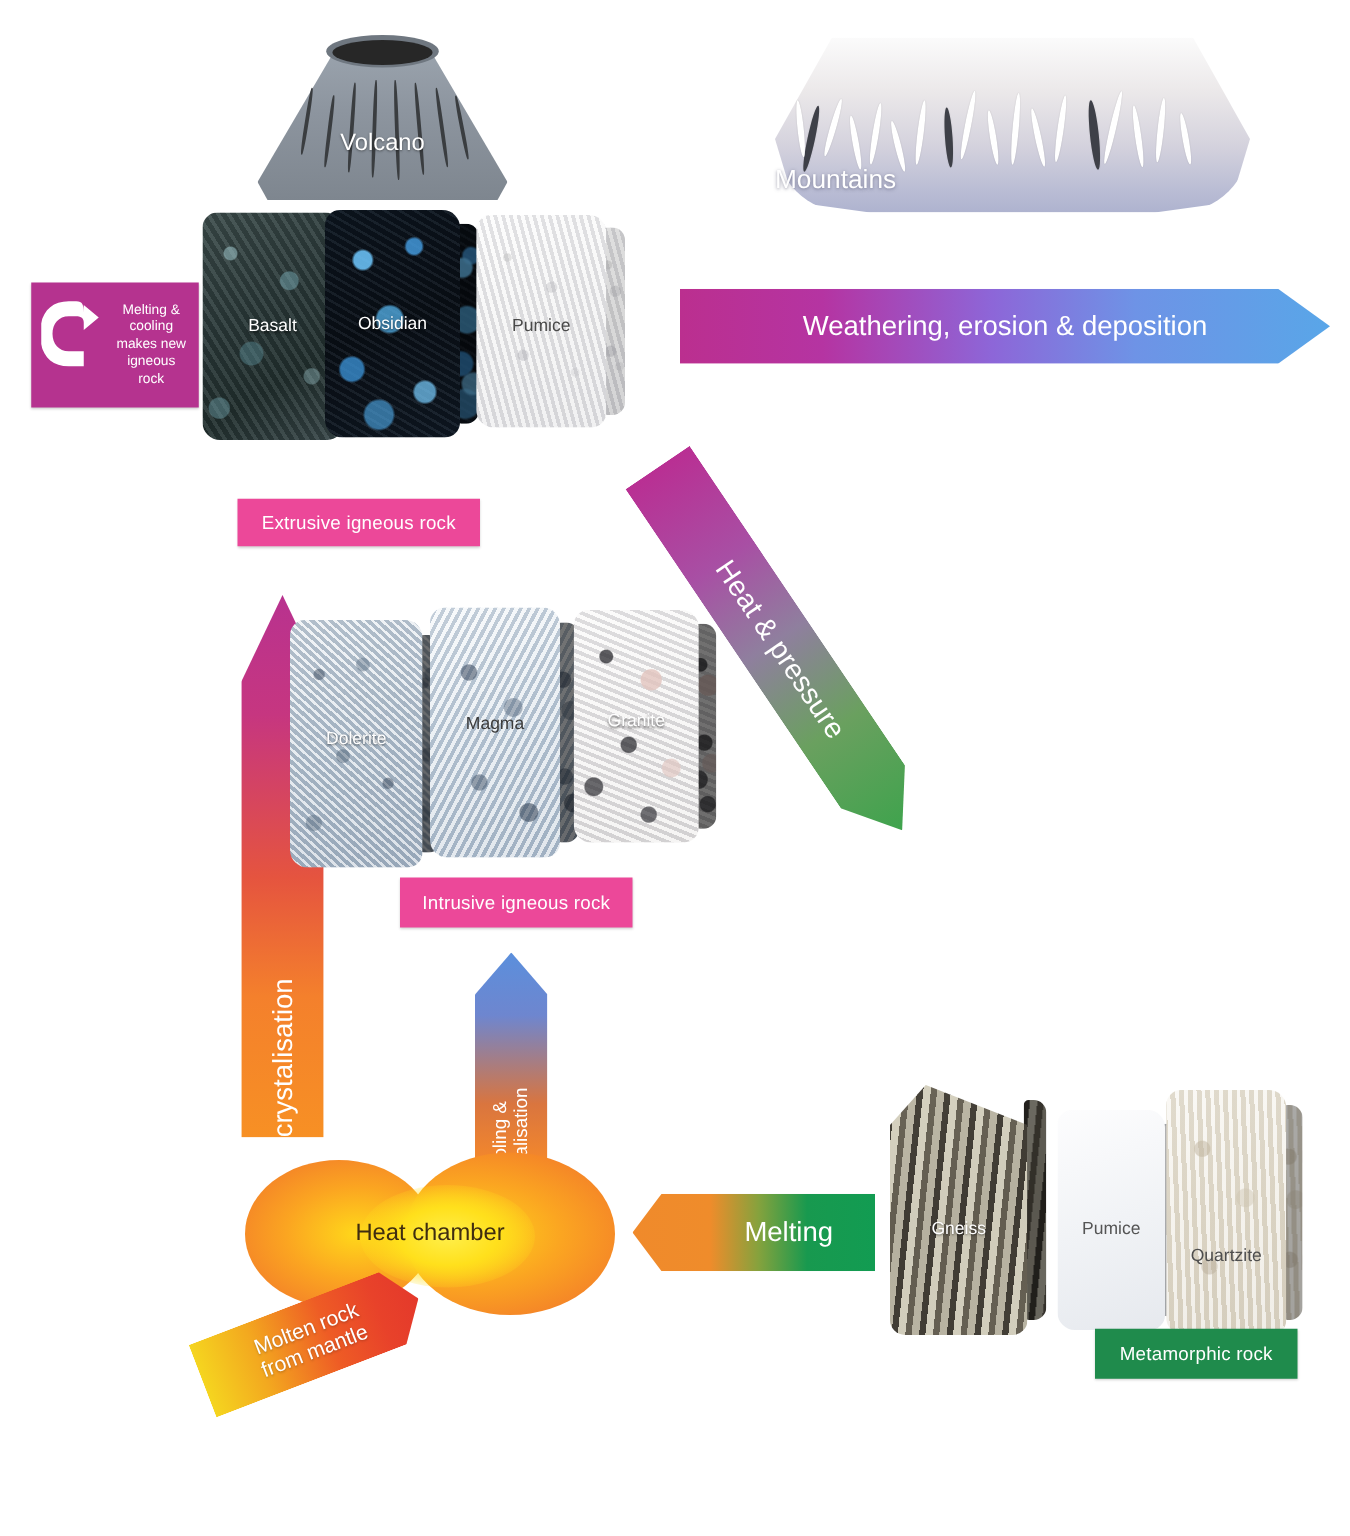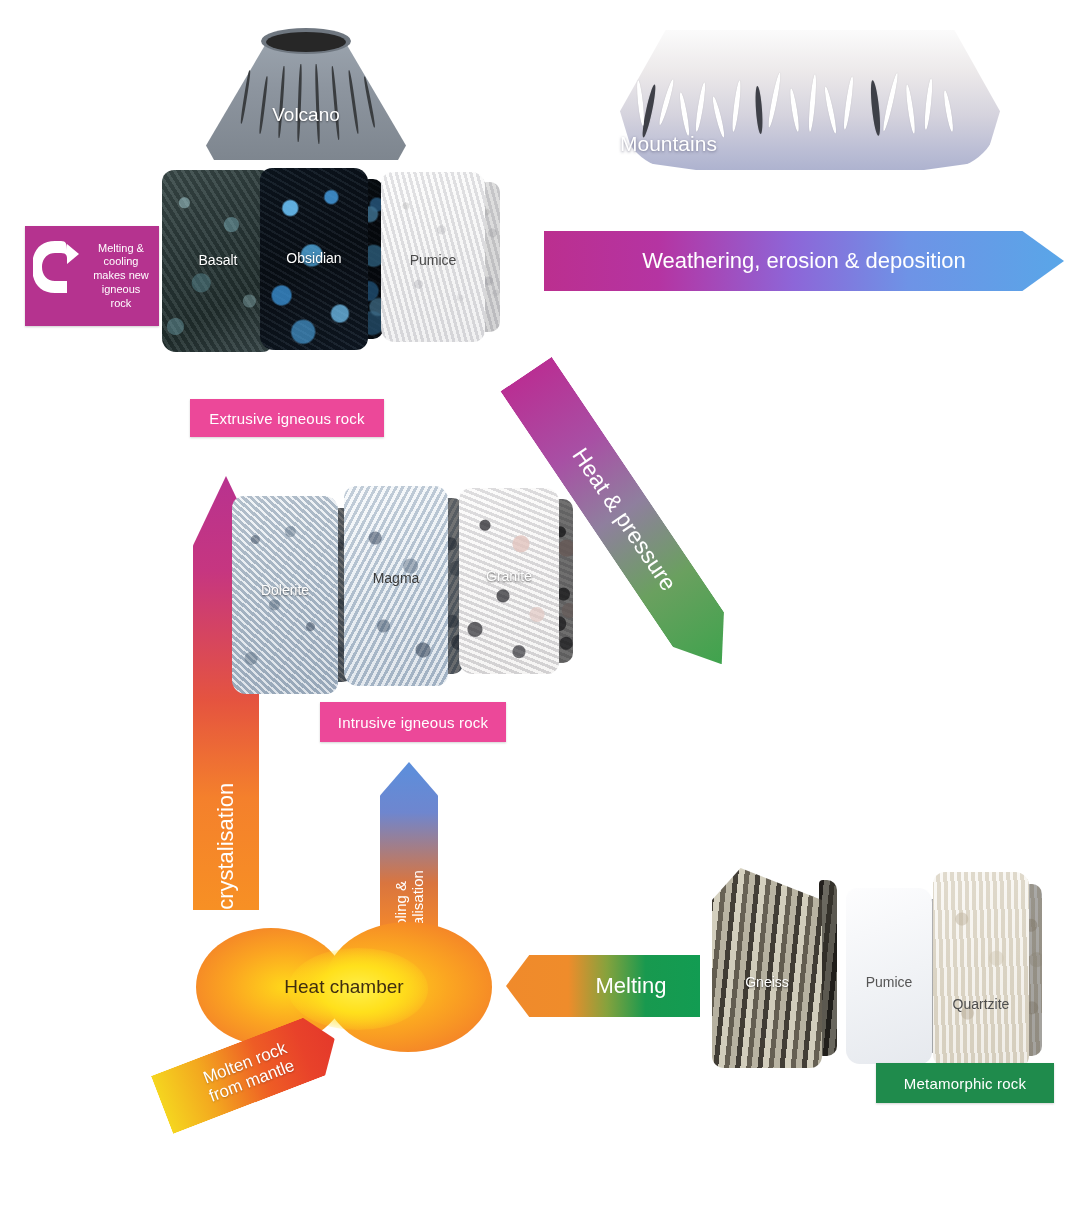--- a/index.html
+++ b/index.html
@@ -337,21 +337,21 @@
     <div class="side tex-marble" style="filter:brightness(.7);"></div>
     <div class="face tex-marble"></div>
     <div class="rlabel" style="top:86px;color:#555;text-shadow:none;">Pumice</div>
   </div>
   <div class="rock" style="left:933px;top:872px;width:96px;height:196px;">
     <div class="side tex-quartzite" style="filter:brightness(.68);"></div>
     <div class="face tex-quartzite"></div>
     <div class="rlabel" style="top:90px;color:#4e4e4e;text-shadow:none;margin-top:34px;">Quartzite</div>
   </div>
 
-  <div class="chip chip-green" style="left:876px;top:1063px;width:178px;height:40px;">
+  <div class="chip chip-green" style="left:876px;top:1063px;width:162px;height:40px;">
     <span>Metamorphic rock</span>
   </div>
 
   <div class="arrow a-molten">
     <div class="txt">
       <span>
         <span>Molten rock</span><br>
         <span>from mantle</span>
       </span>
     </div>

